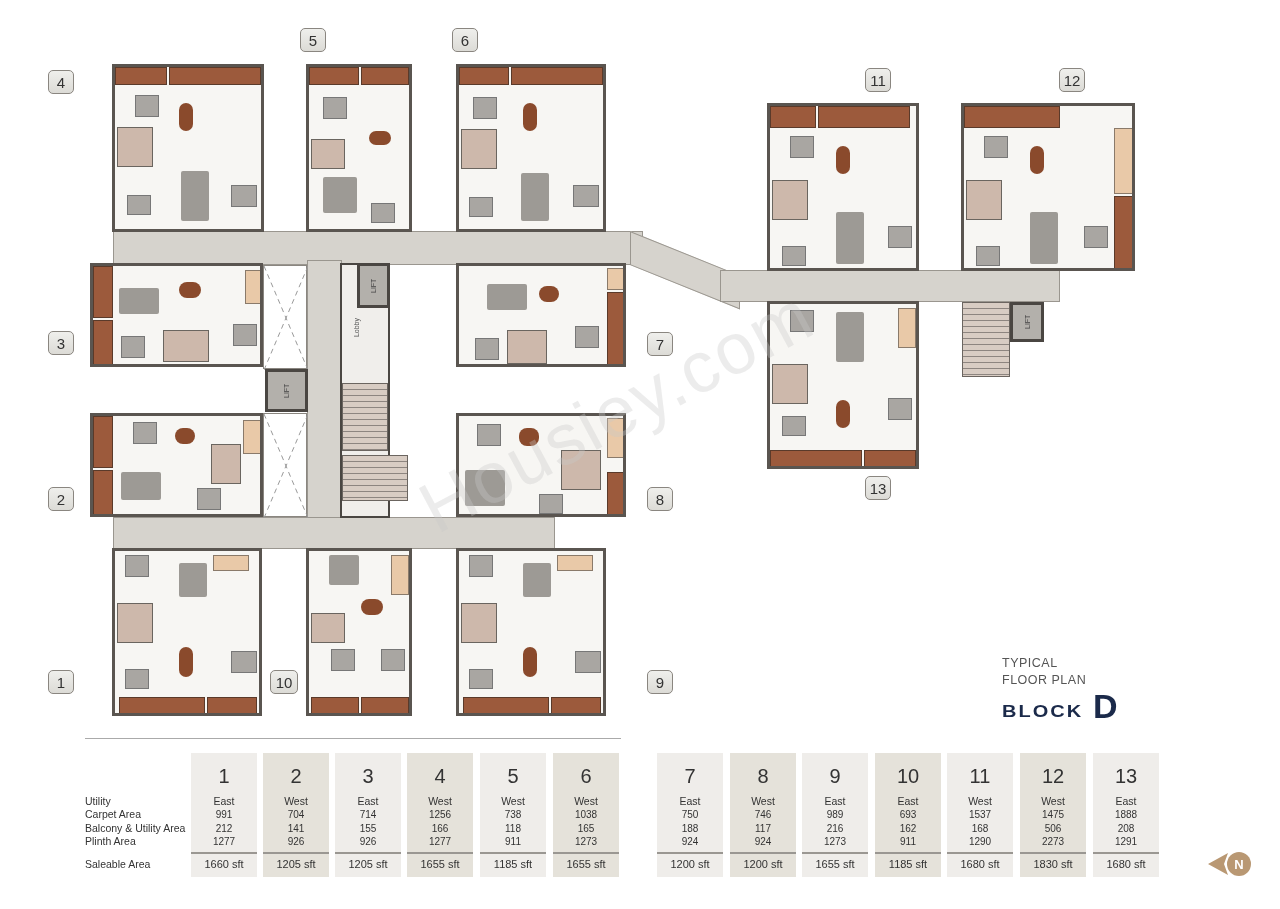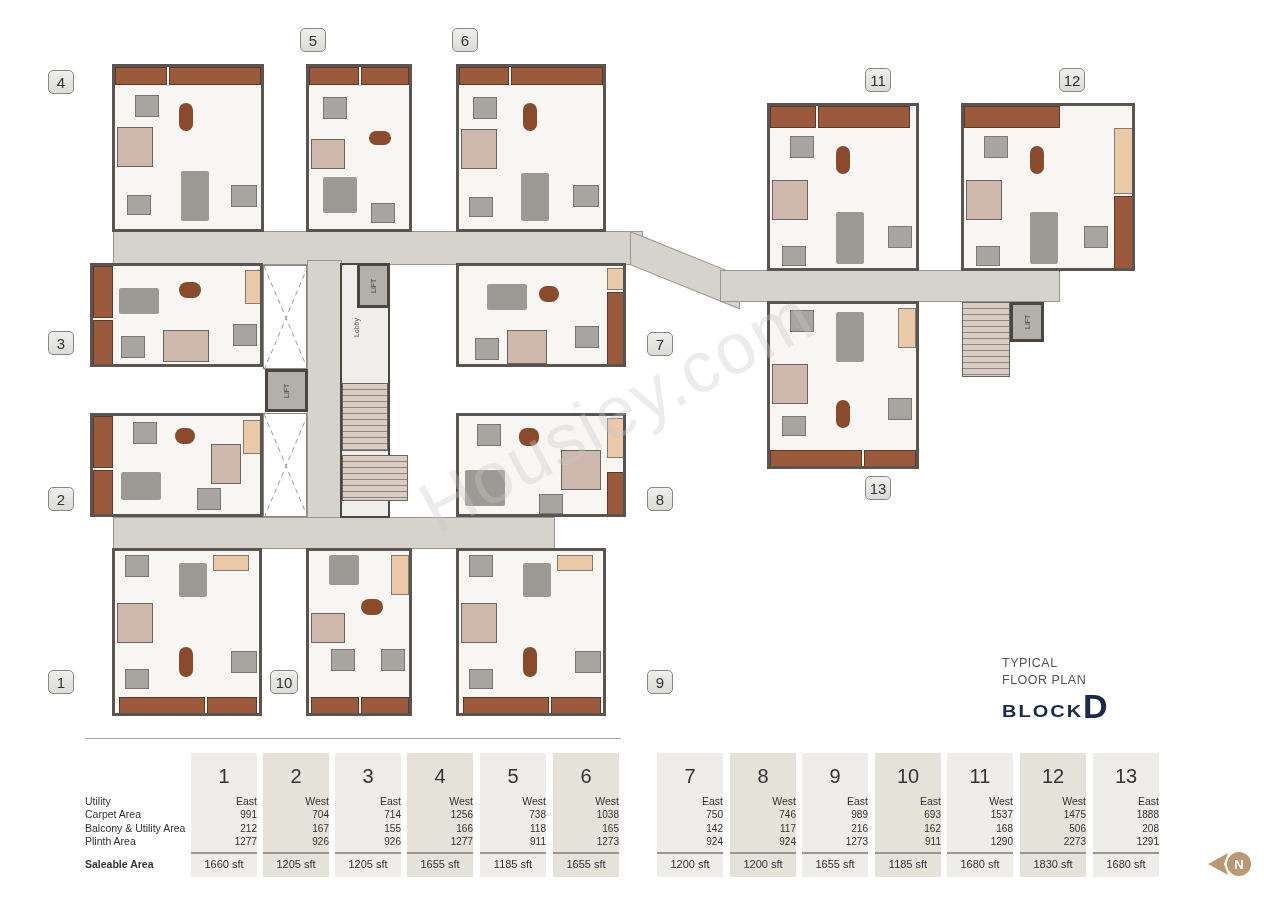--- a/index.html
+++ b/index.html
@@ -23,34 +23,34 @@
   .lift { position: absolute; background: #b3b0ab; border: 3px solid #4a4642; color: #444; font-size: 7px; display: flex; align-items: center; justify-content: center; writing-mode: vertical-rl; transform: rotate(180deg); }
   .stairs { position: absolute; background: repeating-linear-gradient(180deg, #d8ccc3 0 5px, #8d8580 5px 6px); border: 1px solid #6b6560; }
 
   .unit-tag { position: absolute; width: 26px; height: 24px; border: 1.5px solid #8a8680; border-radius: 5px; background: linear-gradient(#efefec, #dcdbd6); display: flex; align-items: center; justify-content: center; font-size: 15px; color: #333; }
 
   .watermark { position: absolute; left: 400px; top: 370px; font-size: 72px; color: rgba(200,200,200,0.35); transform: rotate(-28deg); letter-spacing: 2px; pointer-events: none; }
 
   
   .title-block { position: absolute; left: 1002px; top: 655px; }
   .title-block .t1, .title-block .t2 { font-size: 12.5px; color: #555; letter-spacing: 0.5px; line-height: 17px; }
-  .title-block .block { margin-top: 2px; display: flex; align-items: flex-end; color: #1b2a4a; }
+  .title-block .block { margin-top: 2px; display: flex; align-items: flex-end; gap: 10px; color: #1b2a4a; }
   .title-block .block .word { font-size: 20px; font-weight: bold; letter-spacing: 2px; transform: scaleY(0.8); transform-origin: bottom; }
   .title-block .block .letter { font-size: 34px; font-weight: bold; line-height: 30px; }
 
   
   .rule { position: absolute; left: 85px; top: 738px; width: 536px; height: 1px; background: #aaa; }
   .row-labels { position: absolute; left: 85px; top: 795px; font-size: 10.5px; color: #333; }
   .row-labels div { line-height: 13.3px; }
-  .row-labels .sale { margin-top: 10px; font-weight: bold; }
+  .row-labels .sale { margin-top: 10px; }
   .col { position: absolute; top: 753px; width: 66px; height: 124px; text-align: center; }
   .col.light { background: #efedea; }
   .col.dark { background: #e5e2da; }
   .col .num { font-size: 20px; color: #333; margin-top: 12px; height: 30px; }
-  .col .cell { font-size: 10px; line-height: 13.3px; color: #333; text-align: right; }
+  .col .cell { font-size: 10px; line-height: 13.3px; color: #333; }
   .col .cell.face { font-size: 10.5px; }
   .col .sep { margin: 4px 0 0; border-top: 2px solid #9a9792; }
   .col .sft { font-size: 11px; margin-top: 4px; color: #333; }
 
   .compass { position: absolute; left: 1208px; top: 850px; width: 46px; height: 28px; }
 </style>
 </head>
 <body>
 
 <div class="corridor" style="left:113px;top:231px;width:530px;height:34px;"></div>
@@ -273,21 +273,21 @@
       <div class="cell">991</div>
       <div class="cell">212</div>
       <div class="cell">1277</div>
       <div class="sep"></div>
       <div class="sft">1660 sft</div>
     </div>
     <div class="col dark" style="left: 263px;">
       <div class="num">2</div>
       <div class="cell face">West</div>
       <div class="cell">704</div>
-      <div class="cell">167</div>
+      <div class="cell">141</div>
       <div class="cell">926</div>
       <div class="sep"></div>
       <div class="sft">1205 sft</div>
     </div>
     <div class="col light" style="left: 335px;">
       <div class="num">3</div>
       <div class="cell face">East</div>
       <div class="cell">714</div>
       <div class="cell">155</div>
       <div class="cell">926</div>
@@ -318,21 +318,21 @@
       <div class="cell">1038</div>
       <div class="cell">165</div>
       <div class="cell">1273</div>
       <div class="sep"></div>
       <div class="sft">1655 sft</div>
     </div>
     <div class="col light" style="left: 657px;">
       <div class="num">7</div>
       <div class="cell face">East</div>
       <div class="cell">750</div>
-      <div class="cell">142</div>
+      <div class="cell">188</div>
       <div class="cell">924</div>
       <div class="sep"></div>
       <div class="sft">1200 sft</div>
     </div>
     <div class="col dark" style="left: 730px;">
       <div class="num">8</div>
       <div class="cell face">West</div>
       <div class="cell">746</div>
       <div class="cell">117</div>
       <div class="cell">924</div>

